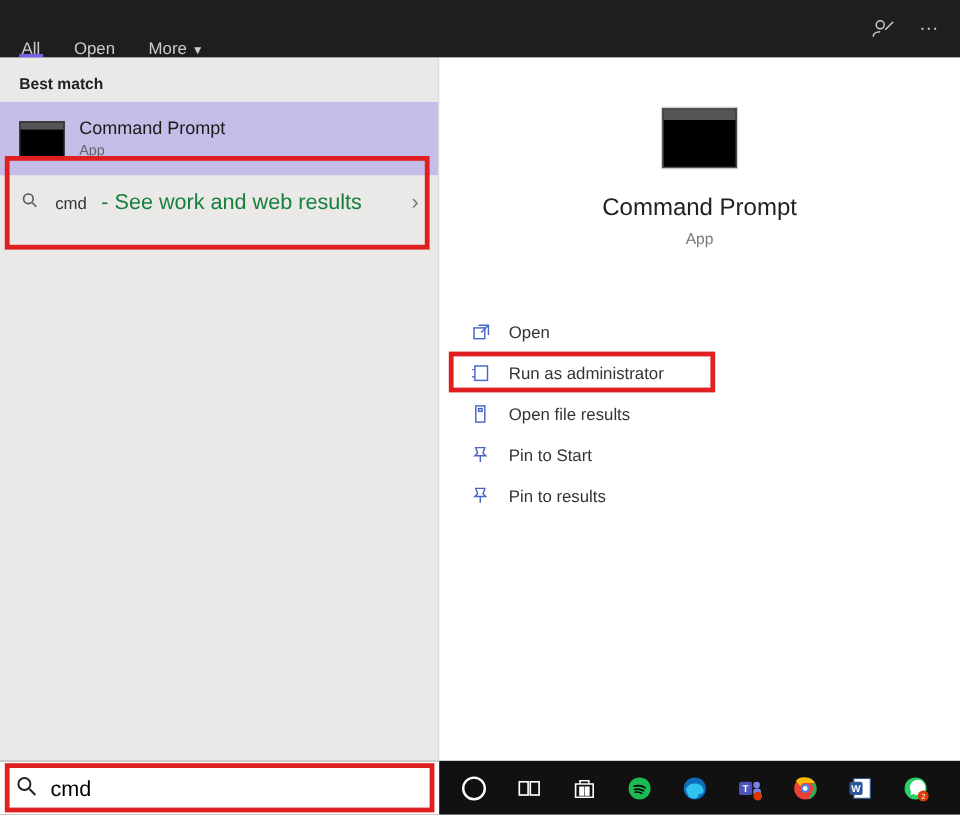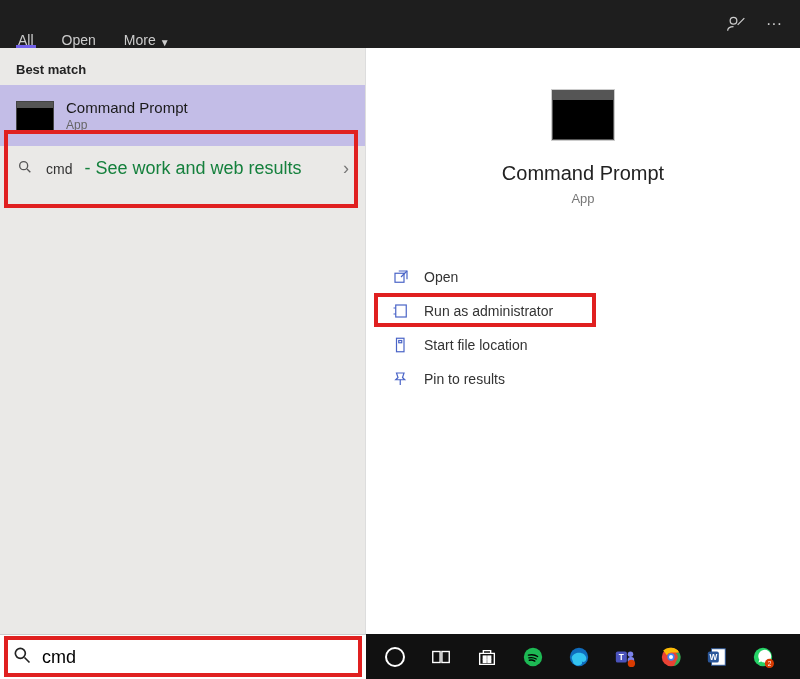--- a/index.html
+++ b/index.html
@@ -253,21 +253,30 @@
           </span>
         <span>Run as administrator</span>
       </div>
       <div class="rp-action">
         <span class="aico">
             <svg viewBox="0 0 24 24" fill="none" stroke="#4a64c7" stroke-width="1.6">
               <rect x="6" y="3" width="10" height="18"></rect>
               <rect x="9" y="6" width="4" height="3"></rect>
             </svg>
           </span>
-        <span>Start file location</span>
+        <span>Open file results</span>
+      </div>
+      <div class="rp-action">
+        <span class="aico">
+            <svg viewBox="0 0 24 24" fill="none" stroke="#4a64c7" stroke-width="1.6">
+              <path d="M6 4h10l-2 6 3 3H5l3-3z"></path>
+              <line x1="11" y1="13" x2="11" y2="20"></line>
+            </svg>
+          </span>
+        <span>Pin to Start</span>
       </div>
       <div class="rp-action">
         <span class="aico">
             <svg viewBox="0 0 24 24" fill="none" stroke="#4a64c7" stroke-width="1.6">
               <path d="M6 4h10l-2 6 3 3H5l3-3z"></path>
               <line x1="11" y1="13" x2="11" y2="20"></line>
             </svg>
           </span>
         <span>Pin to results</span>
       </div>

